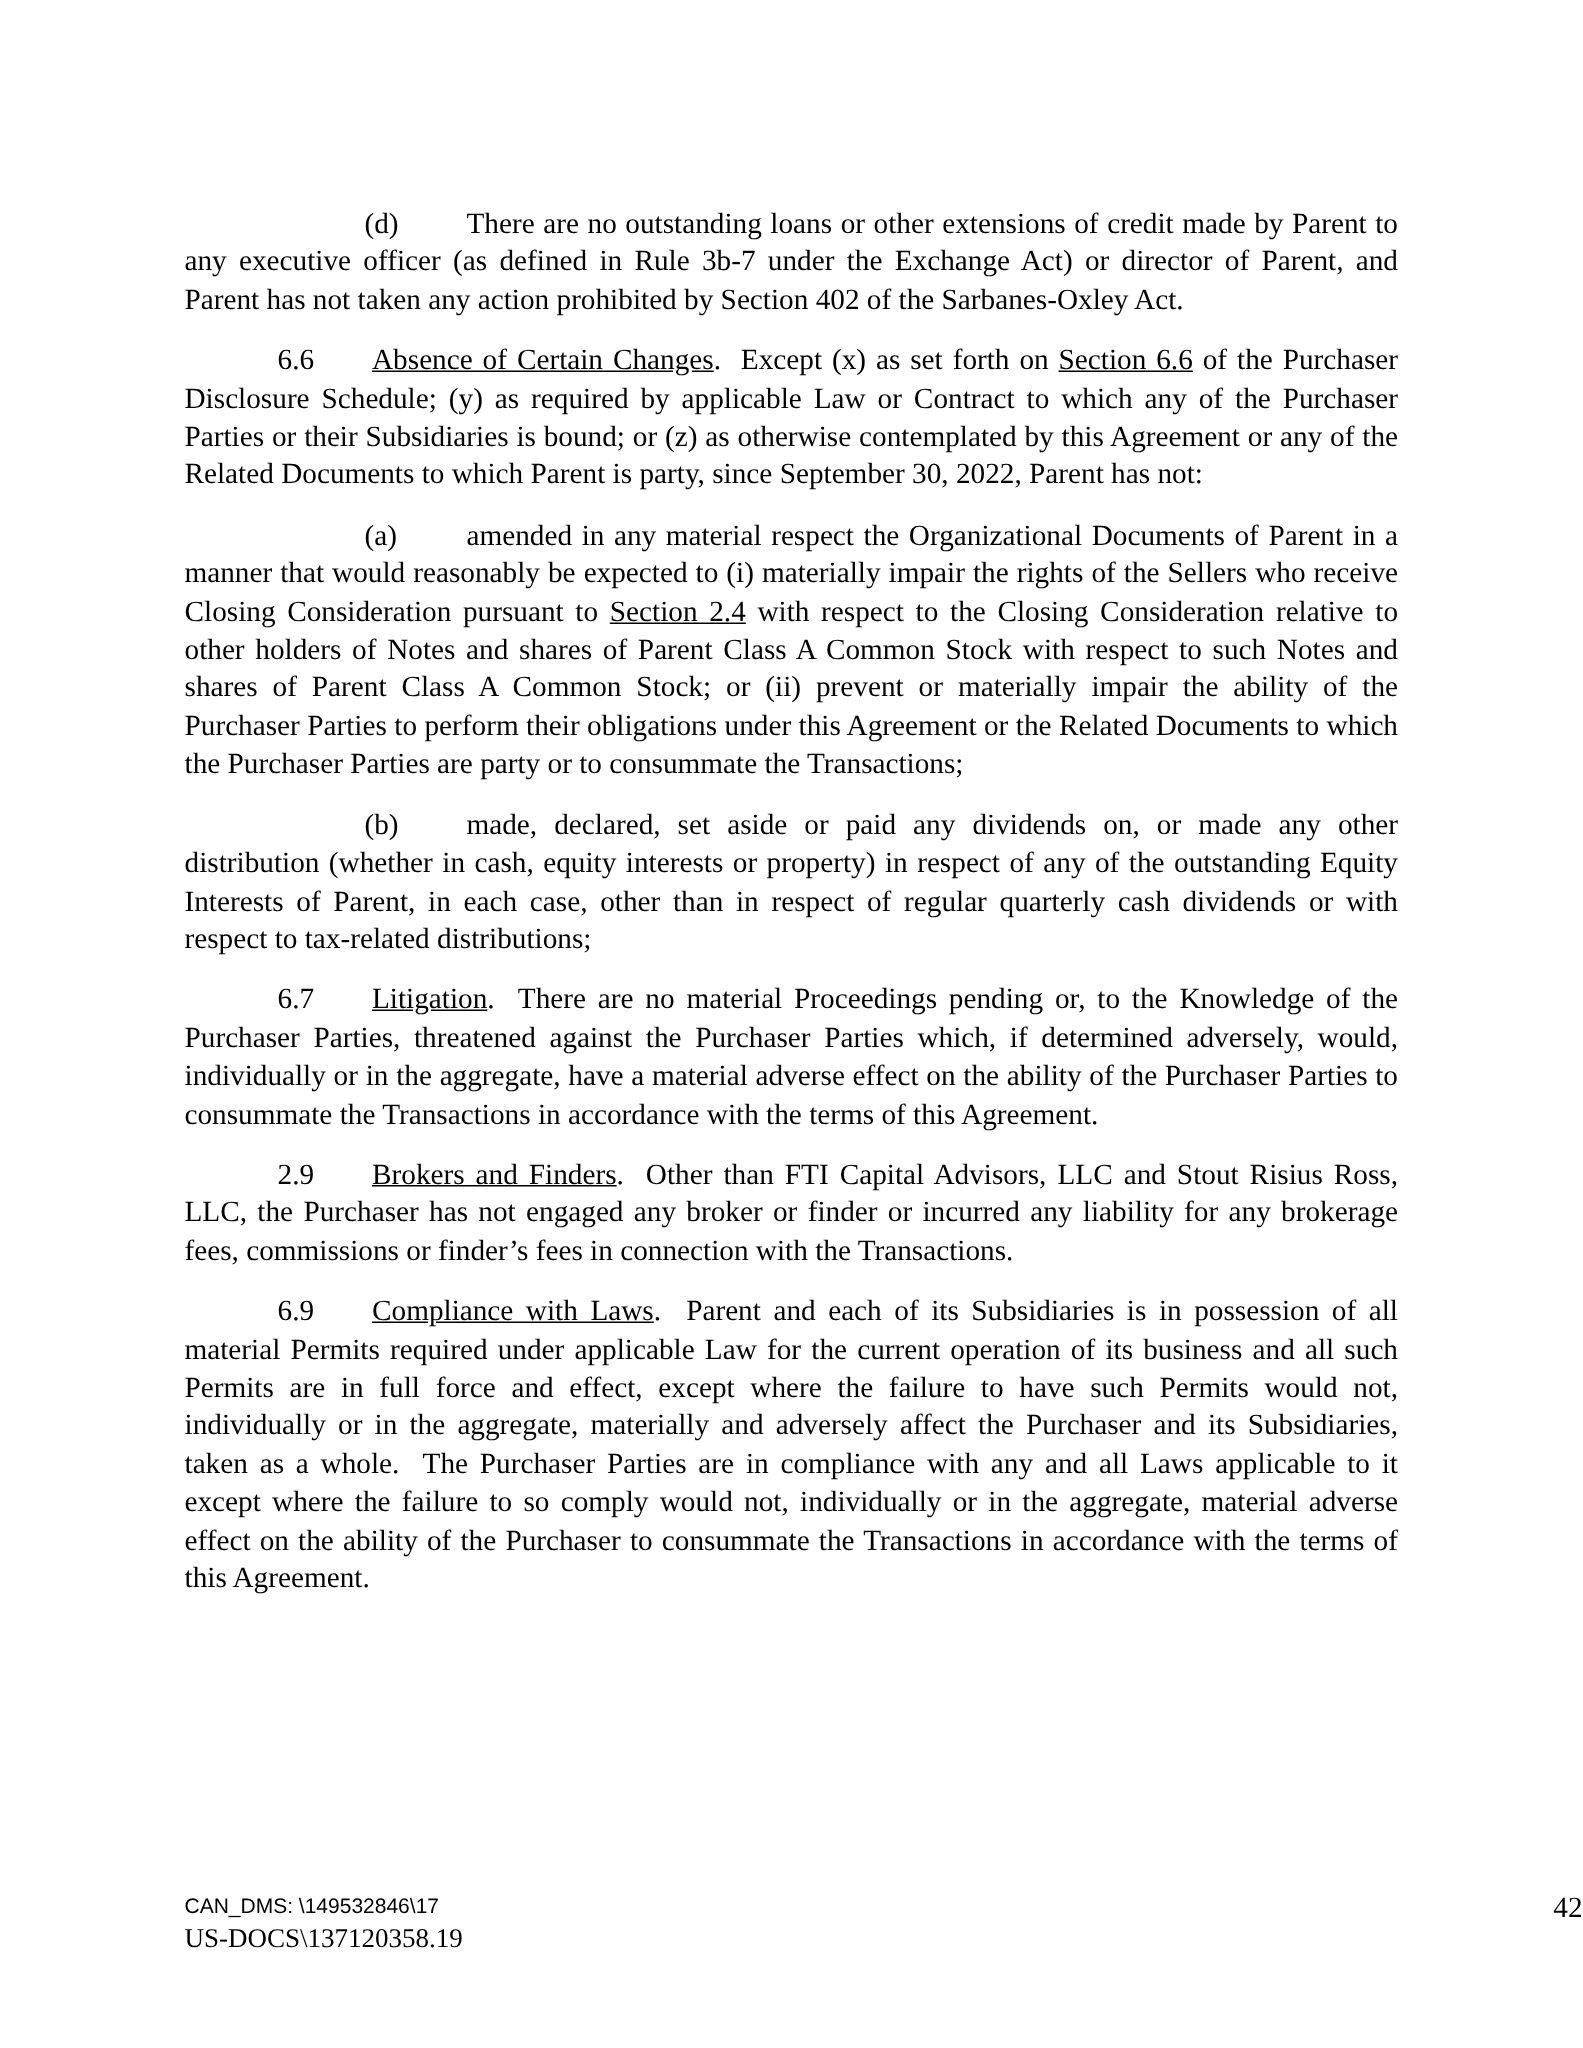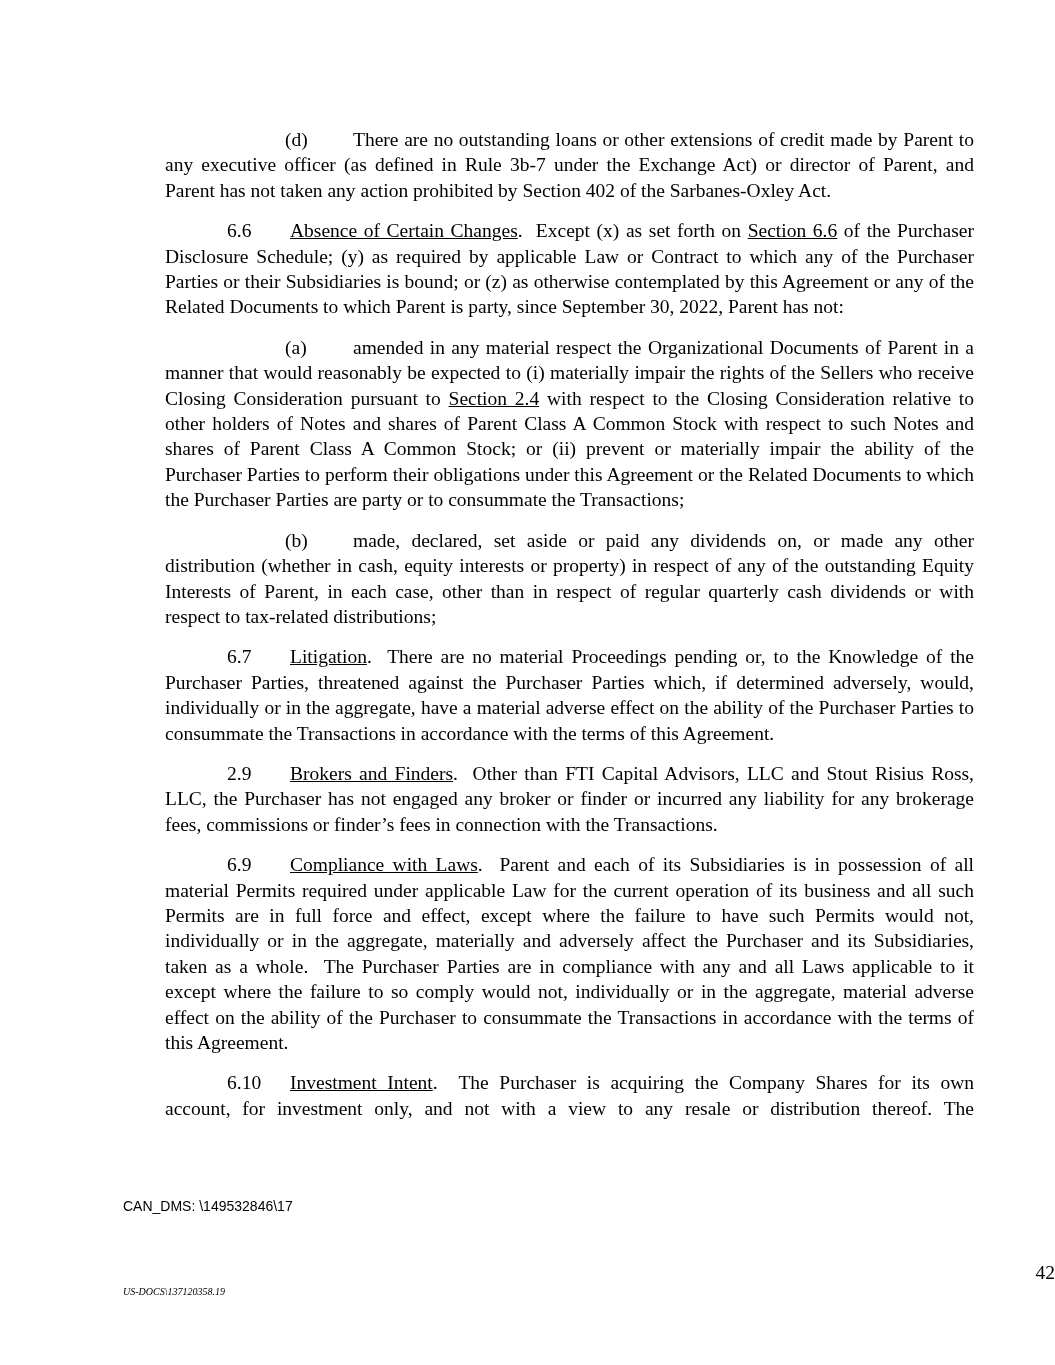--- a/index.html
+++ b/index.html
@@ -14,23 +14,22 @@
     background: #ffffff;
     color: #000000;
     font-family: "Liberation Serif", "DejaVu Serif", serif;
     font-size: 19.5px;
     line-height: 25.4px;
     overflow: hidden;
   }
   .content {
     position: absolute;
     left: 123px;
-    top: 127px;
+    top: 137px;
     width: 809px;
-    margin-left: 42px;
   }
   p.para {
     margin: 0 0 15px 0;
     text-align: justify;
   }
   
   p.sub { text-indent: 120px; }
   p.sub .label {
     display: inline-block;
     width: 68px;
@@ -41,33 +40,32 @@
   p.section .num {
     display: inline-block;
     width: 63px;
     text-indent: 0;
   }
   .u { text-decoration: underline; }
   .continued { text-align-last: justify; }
   .footer-docid1 {
     position: absolute;
     left: 123px;
-    top: 1198px;
+    top: 1262px;
     font-family: "Liberation Sans", sans-serif;
     font-size: 14px;
     line-height: 16px;
   }
   .footer-docid2 {
     position: absolute;
     left: 123px;
     top: 1284px;
     font-family: "Liberation Serif", "DejaVu Serif", serif;
-    font-size: 10px;
+    font-size: 18px;
     line-height: 16px;
-    font-style: italic;
   }
   .footer-pagenum {
     position: absolute;
     left: 0;
     right: 0;
     top: 1261px;
     text-align: right;
     font-size: 19.5px;
     line-height: 24px;
   }
@@ -87,21 +85,20 @@
     <p class="para sub"><span class="label">(b)</span><span>made, declared, set aside or paid any dividends on, or made any other distribution (whether in cash, equity interests or property) in respect of any of the outstanding Equity Interests of Parent, in each case, other than in respect of regular quarterly cash dividends or with respect to tax-related distributions;</span></p>
 
 
 
     <p class="para section"><span class="num">6.7</span><span class="u">Litigation</span><span>.&nbsp; There are no material Proceedings pending or, to the Knowledge of the Purchaser Parties, threatened against the Purchaser Parties which, if determined adversely, would, individually or in the aggregate, have a material adverse effect on the ability of the Purchaser Parties to consummate the Transactions in accordance with the terms of this Agreement.</span></p>
 
     <p class="para section"><span class="num">2.9</span><span class="u">Brokers and Finders</span><span>.&nbsp; Other than FTI Capital Advisors, LLC and Stout Risius Ross, LLC, the Purchaser has not engaged any broker or finder or incurred any liability for any brokerage fees, commissions or finder’s fees in connection with the Transactions.</span></p>
 
     <p class="para section"><span class="num">6.9</span><span class="u">Compliance with Laws</span><span>.&nbsp; Parent and each of its Subsidiaries is in possession of all material Permits required under applicable Law for the current operation of its business and all such Permits are in full force and effect, except where the failure to have such Permits would not, individually or in the aggregate, materially and adversely affect the Purchaser and its Subsidiaries, taken as a whole.&nbsp; The Purchaser Parties are in compliance with any and all Laws applicable to it except where the failure to so comply would not, individually or in the aggregate, material adverse effect on the ability of the Purchaser to consummate the Transactions in accordance with the terms of this Agreement.</span></p>
 
-    <p class="para section continued"><span class="num">6.10</span><span class="u">Investment Intent</span><span>.&nbsp; The Purchaser is acquiring the Company Shares for its own account, for investment only, and not with a view to any resale or distribution thereof. The</span></p>
 
   </main>
 
   <footer>
     <div class="footer-docid1">CAN_DMS: \149532846\17</div>
     <div class="footer-pagenum">42</div>
     <div class="footer-docid2">US-DOCS\137120358.19</div>
   </footer>
 </div>
 

